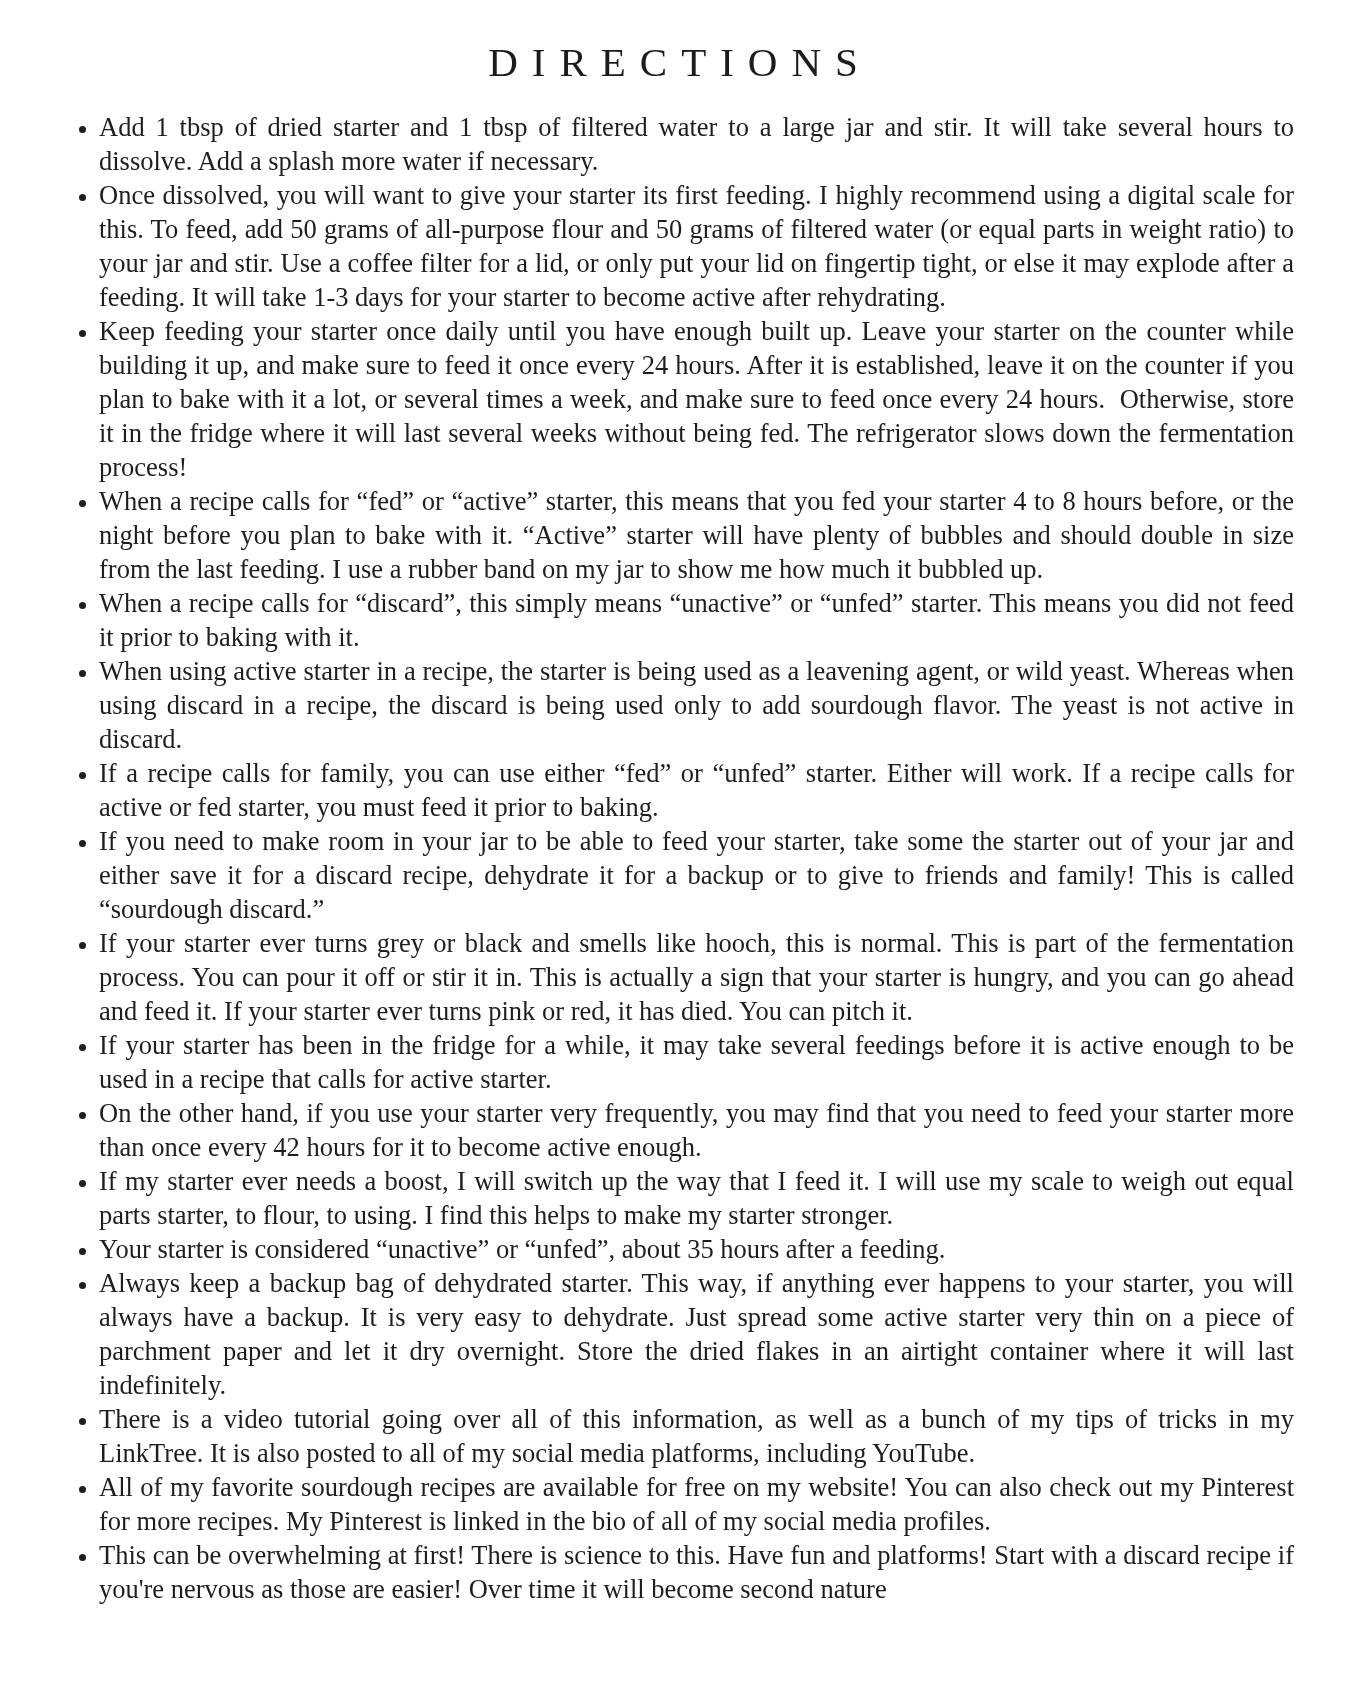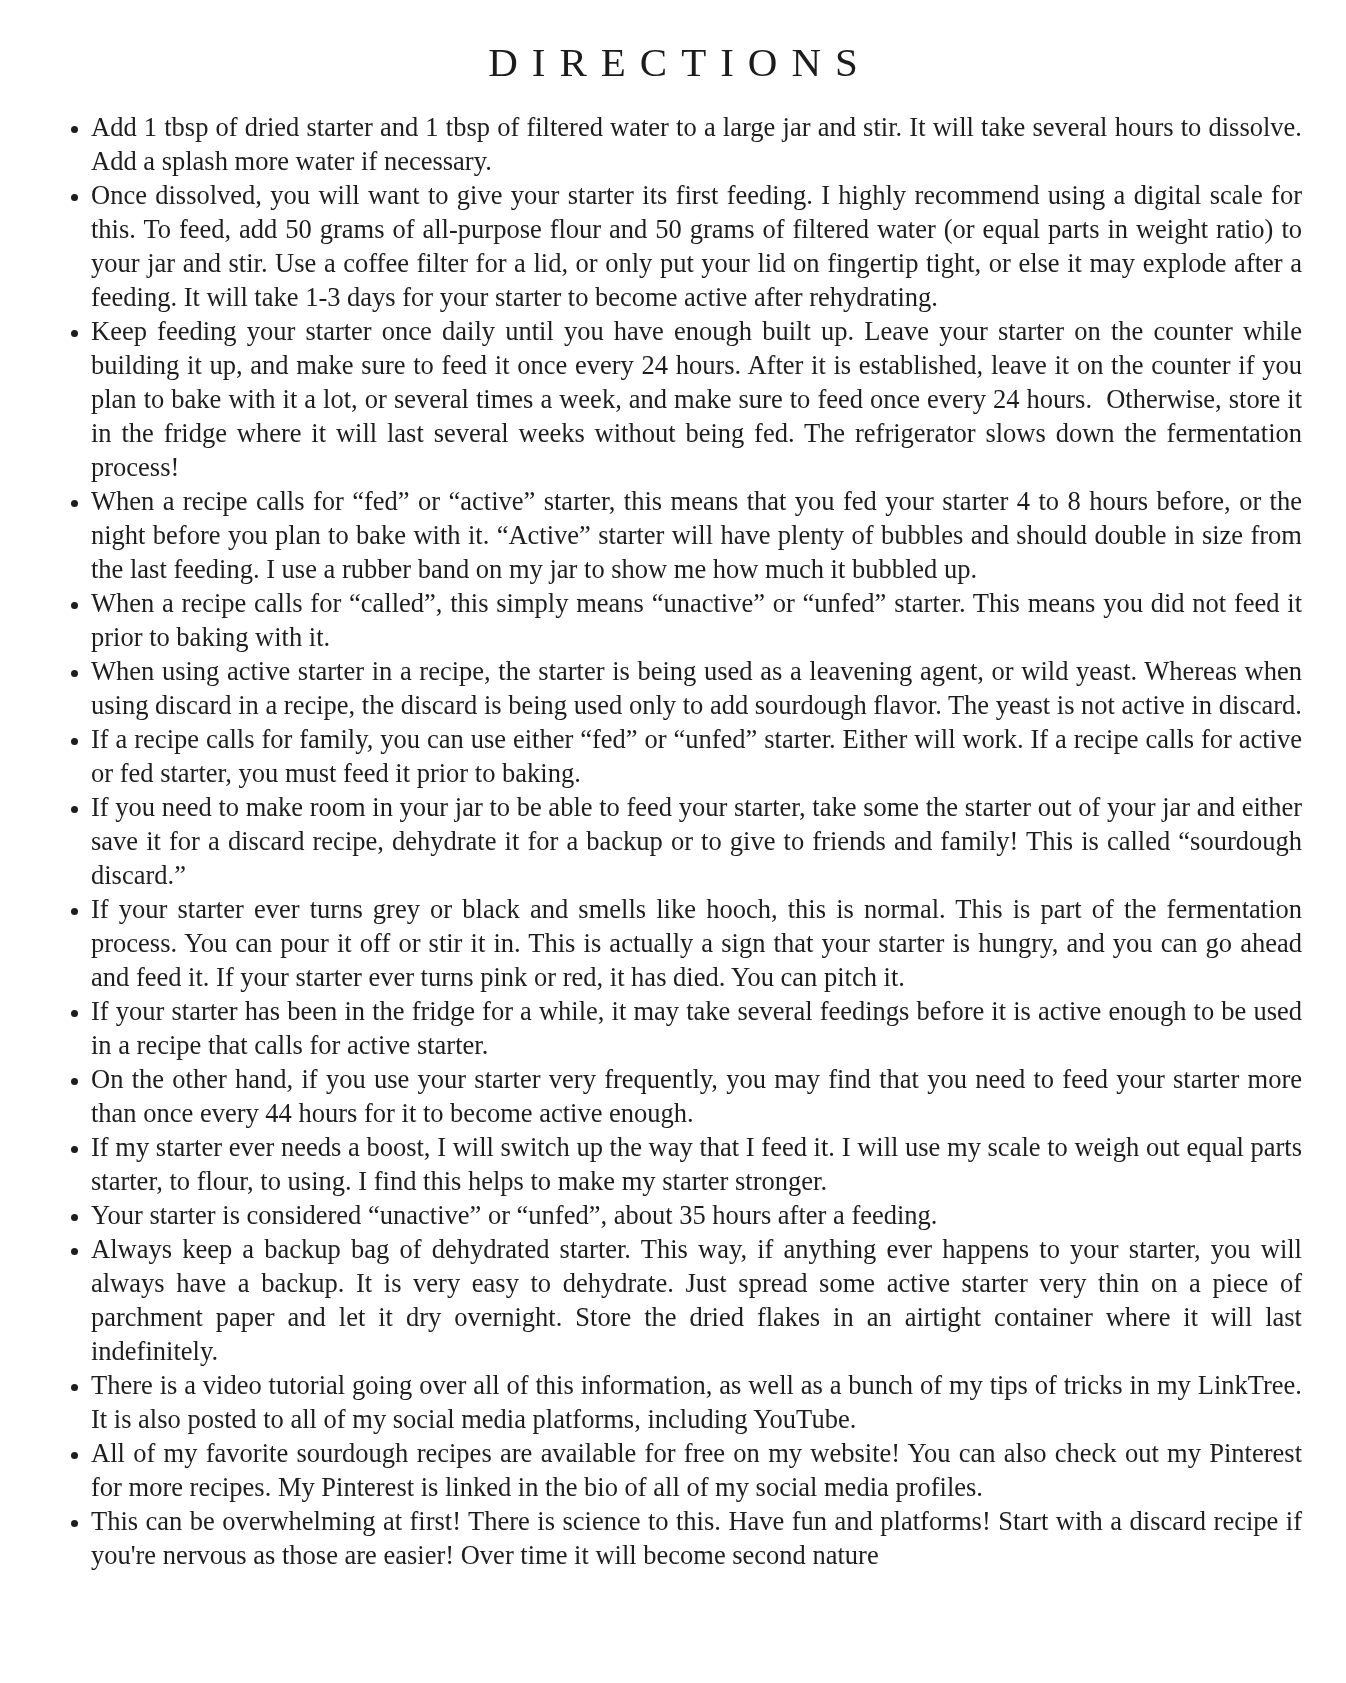--- a/index.html
+++ b/index.html
@@ -24,21 +24,21 @@
   .doc-title {
     margin: 0 0 24px 0;
     text-align: center;
     font-size: 41px;
     font-weight: 500;
     letter-spacing: 14px;
     text-indent: 14px; 
     color: #1c1c1c;
   }
   ul.directions-list {
-    margin: 4px;
+    margin: 12px;
     padding: 0 40px 0 87px;
     list-style: disc outside;
   }
   ul.directions-list li {
     font-size: 26.5px;
     line-height: 34px;
     text-align: justify;
     color: #1e1e1e;
     padding: 0;
     margin: 0;
@@ -51,27 +51,27 @@
 </head>
 <body>
 
 <div class="page">
   <h1 class="doc-title">DIRECTIONS</h1>
   <ul class="directions-list">
     <li>Add 1 tbsp of dried starter and 1 tbsp of filtered water to a large jar and stir. It will take several hours to dissolve. Add a splash more water if necessary.</li>
     <li>Once dissolved, you will want to give your starter its first feeding. I highly recommend using a digital scale for this. To feed, add 50 grams of all-purpose flour and 50 grams of filtered water (or equal parts in weight ratio) to your jar and stir. Use a coffee filter for a lid, or only put your lid on fingertip tight, or else it may explode after a feeding. It will take 1-3 days for your starter to become active after rehydrating.</li>
     <li>Keep feeding your starter once daily until you have enough built up. Leave your starter on the counter while building it up, and make sure to feed it once every 24 hours. After it is established, leave it on the counter if you plan to bake with it a lot, or several times a week, and make sure to feed once every 24 hours.&nbsp; Otherwise, store it in the fridge where it will last several weeks without being fed. The refrigerator slows down the fermentation process!</li>
     <li>When a recipe calls for “fed” or “active” starter, this means that you fed your starter 4 to 8 hours before, or the night before you plan to bake with it. “Active” starter will have plenty of bubbles and should double in size from the last feeding. I use a rubber band on my jar to show me how much it bubbled up.</li>
-    <li>When a recipe calls for “called”, this simply means “unactive” or “unfed” starter. This means you did not feed it prior to baking with it.</li>
+    <li>When a recipe calls for “discard”, this simply means “unactive” or “unfed” starter. This means you did not feed it prior to baking with it.</li>
     <li>When using active starter in a recipe, the starter is being used as a leavening agent, or wild yeast. Whereas when using discard in a recipe, the discard is being used only to add sourdough flavor. The yeast is not active in discard.</li>
     <li>If a recipe calls for family, you can use either “fed” or “unfed” starter. Either will work. If a recipe calls for active or fed starter, you must feed it prior to baking.</li>
     <li>If you need to make room in your jar to be able to feed your starter, take some the starter out of your jar and either save it for a discard recipe, dehydrate it for a backup or to give to friends and family! This is called “sourdough discard.”</li>
     <li>If your starter ever turns grey or black and smells like hooch, this is normal. This is part of the fermentation process. You can pour it off or stir it in. This is actually a sign that your starter is hungry, and you can go ahead and feed it. If your starter ever turns pink or red, it has died. You can pitch it.</li>
     <li>If your starter has been in the fridge for a while, it may take several feedings before it is active enough to be used in a recipe that calls for active starter.</li>
-    <li>On the other hand, if you use your starter very frequently, you may find that you need to feed your starter more than once every 44 hours for it to become active enough.</li>
+    <li>On the other hand, if you use your starter very frequently, you may find that you need to feed your starter more than once every 42 hours for it to become active enough.</li>
     <li>If my starter ever needs a boost, I will switch up the way that I feed it. I will use my scale to weigh out equal parts starter, to flour, to using. I find this helps to make my starter stronger.</li>
     <li>Your starter is considered “unactive” or “unfed”, about 35 hours after a feeding.</li>
     <li>Always keep a backup bag of dehydrated starter. This way, if anything ever happens to your starter, you will always have a backup. It is very easy to dehydrate. Just spread some active starter very thin on a piece of parchment paper and let it dry overnight. Store the dried flakes in an airtight container where it will last indefinitely.</li>
     <li>There is a video tutorial going over all of this information, as well as a bunch of my tips of tricks in my LinkTree. It is also posted to all of my social media platforms, including YouTube.</li>
     <li>All of my favorite sourdough recipes are available for free on my website! You can also check out my Pinterest for more recipes. My Pinterest is linked in the bio of all of my social media profiles.</li>
     <li>This can be overwhelming at first! There is science to this. Have fun and platforms! Start with a discard recipe if you're nervous as those are easier! Over time it will become second nature</li>
   </ul>
 </div>
 
 </body></html>

